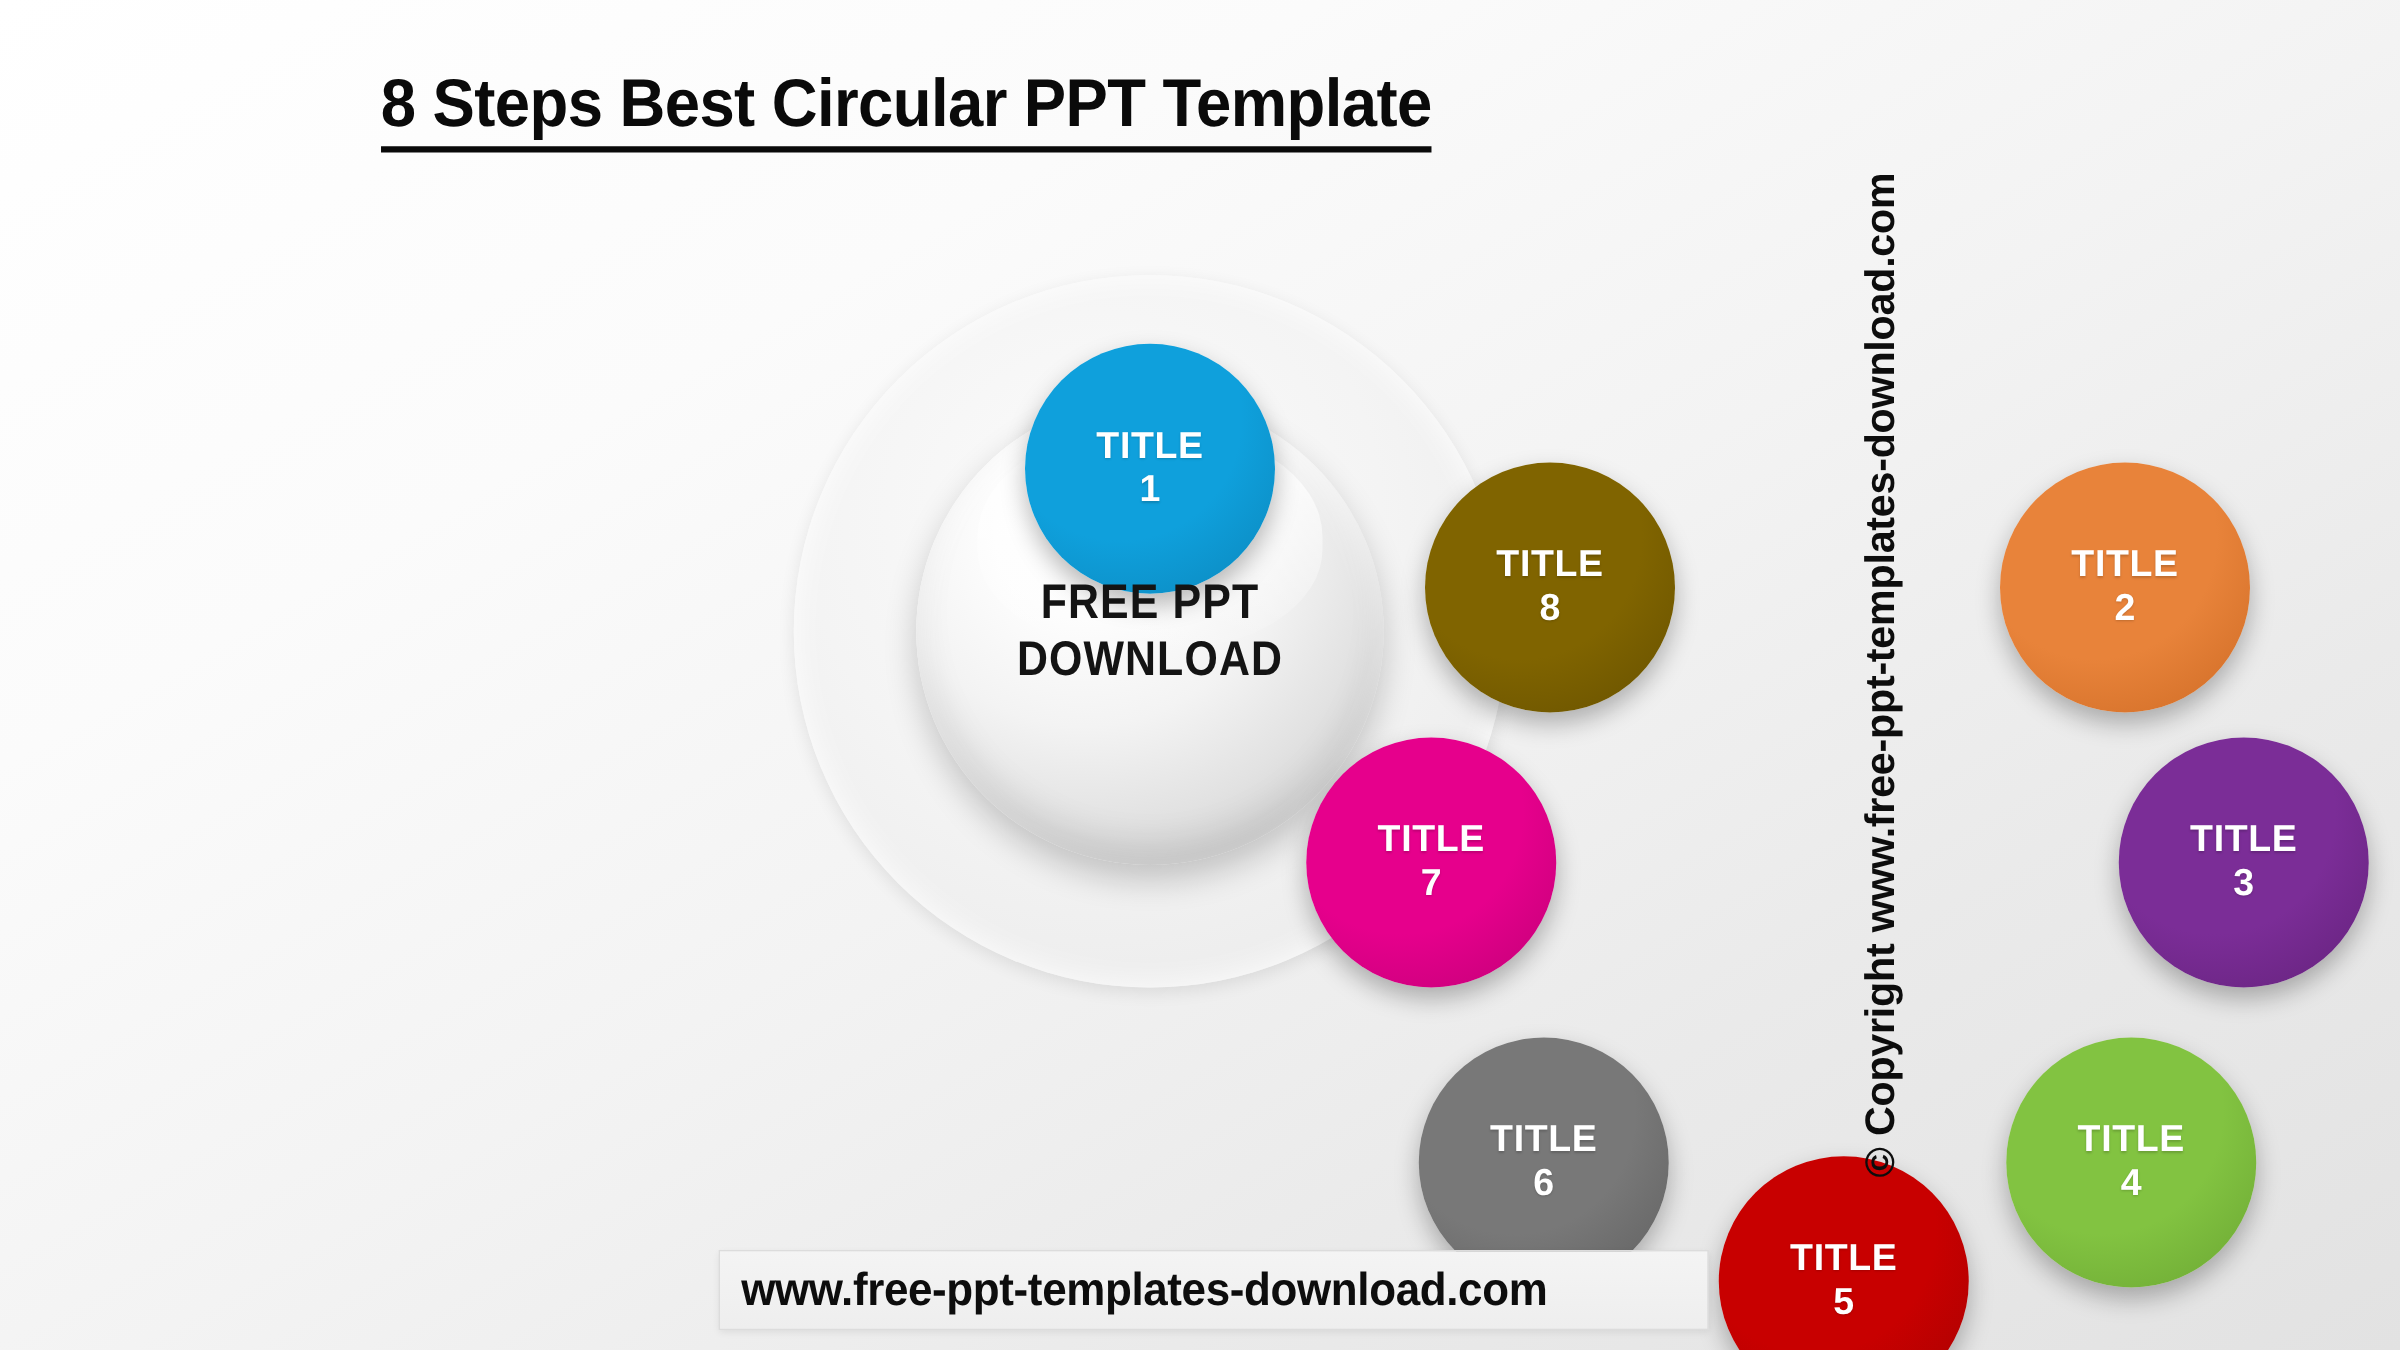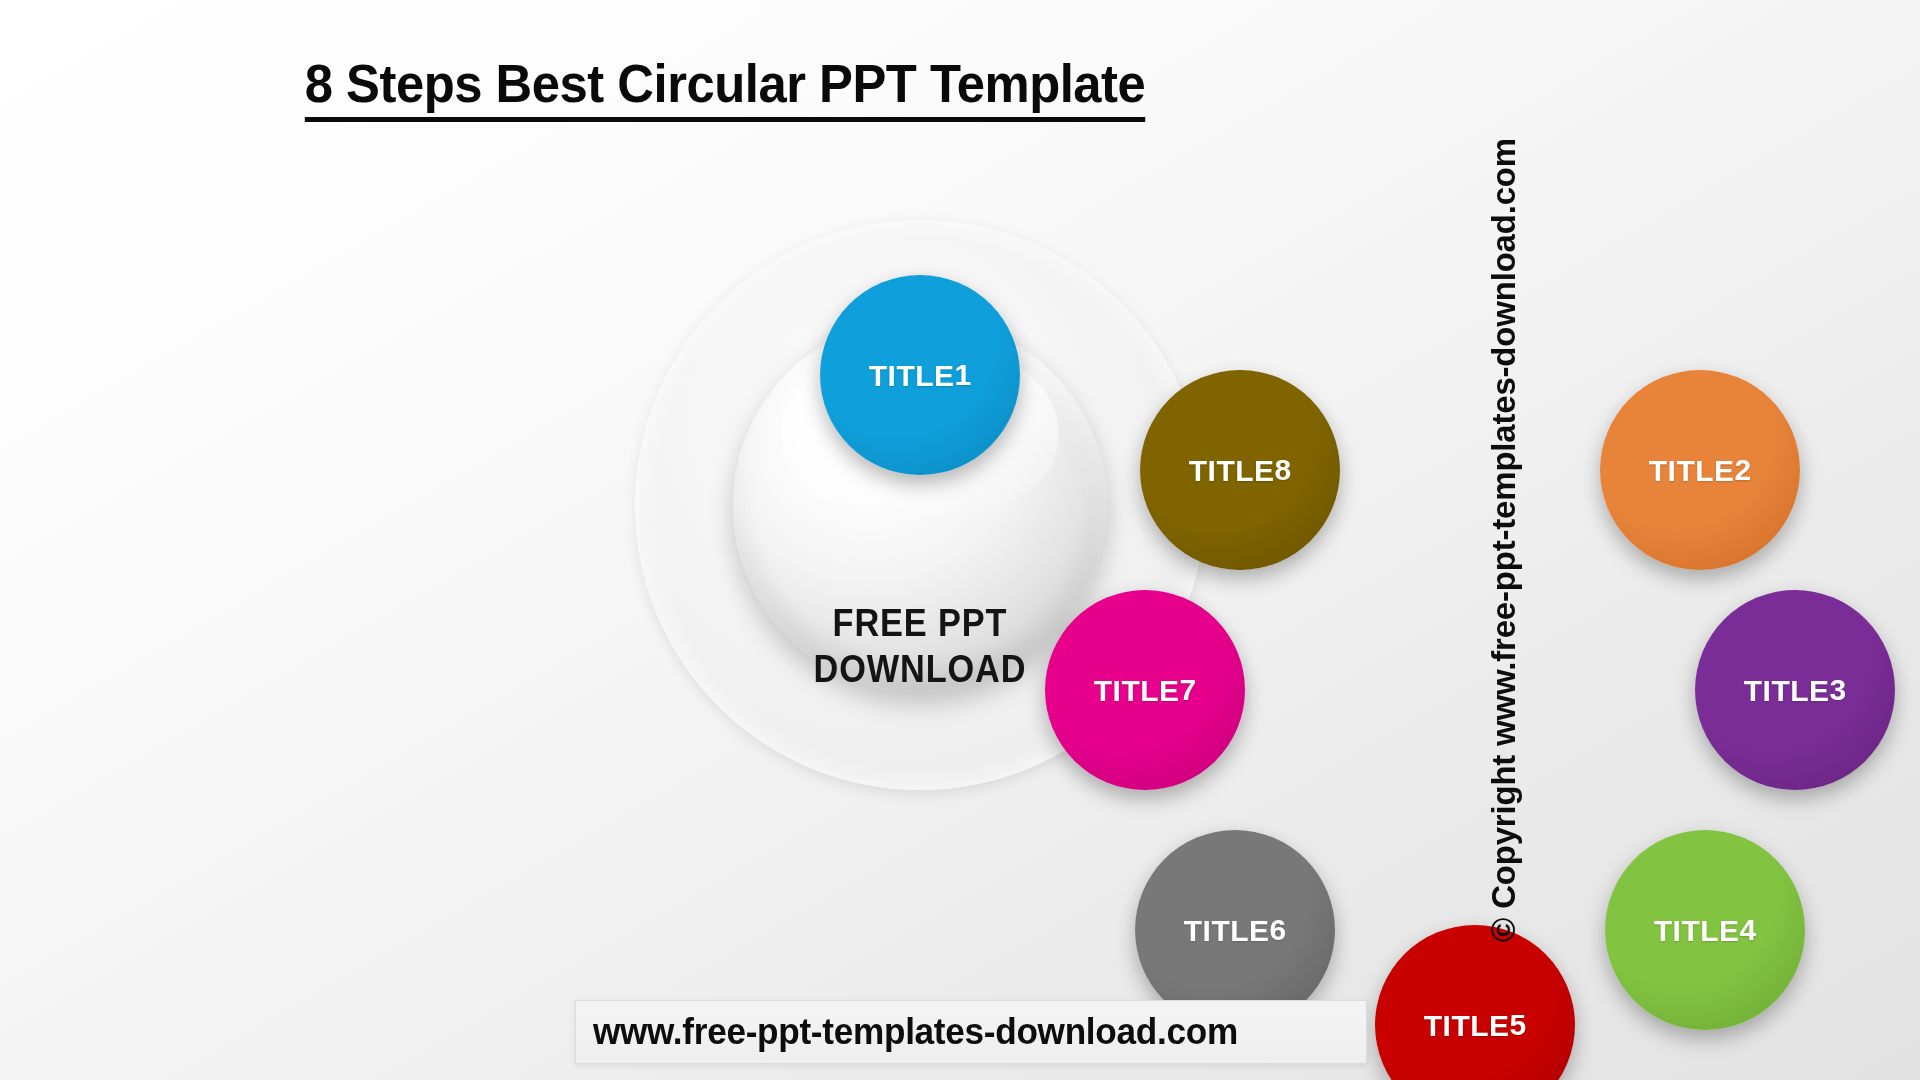--- a/index.html
+++ b/index.html
@@ -69,21 +69,21 @@
     border-radius: 50%;
     background:
       radial-gradient(circle at 36% 28%, #ffffff 0%, #fdfdfd 20%, #f3f3f3 44%, #e2e2e2 66%, #cfcfcf 86%, #c2c2c2 100%);
     box-shadow:
       0 12px 26px rgba(0,0,0,0.20),
       inset 0 -16px 28px rgba(0,0,0,0.10),
       inset 0 10px 22px rgba(255,255,255,0.95);
     display: flex;
     flex-direction: column;
     align-items: center;
-    justify-content: flex-end;
+    justify-content: center;
   }
   #center-node .gloss {
     position: absolute;
     left: 13%;
     top: 6%;
     width: 74%;
     height: 48%;
     border-radius: 50% 50% 45% 45%;
     background: linear-gradient(to bottom, rgba(255,255,255,0.95), rgba(255,255,255,0.05));
     pointer-events: none;
@@ -101,21 +101,21 @@
     transform: scaleX(0.88);
   }
 
   
   .step {
     position: absolute;
     width: 200px;
     height: 200px;
     border-radius: 50%;
     display: flex;
-    flex-direction: row;
+    flex-direction: column;
     align-items: center;
     justify-content: center;
     color: #ffffff;
     font-family: "Liberation Sans Narrow", "Liberation Sans", sans-serif;
     font-weight: bold;
     box-shadow: 0 9px 20px rgba(0,0,0,0.28);
   }
   .step .lbl {
     font-size: 30px;
     letter-spacing: 0.5px;

